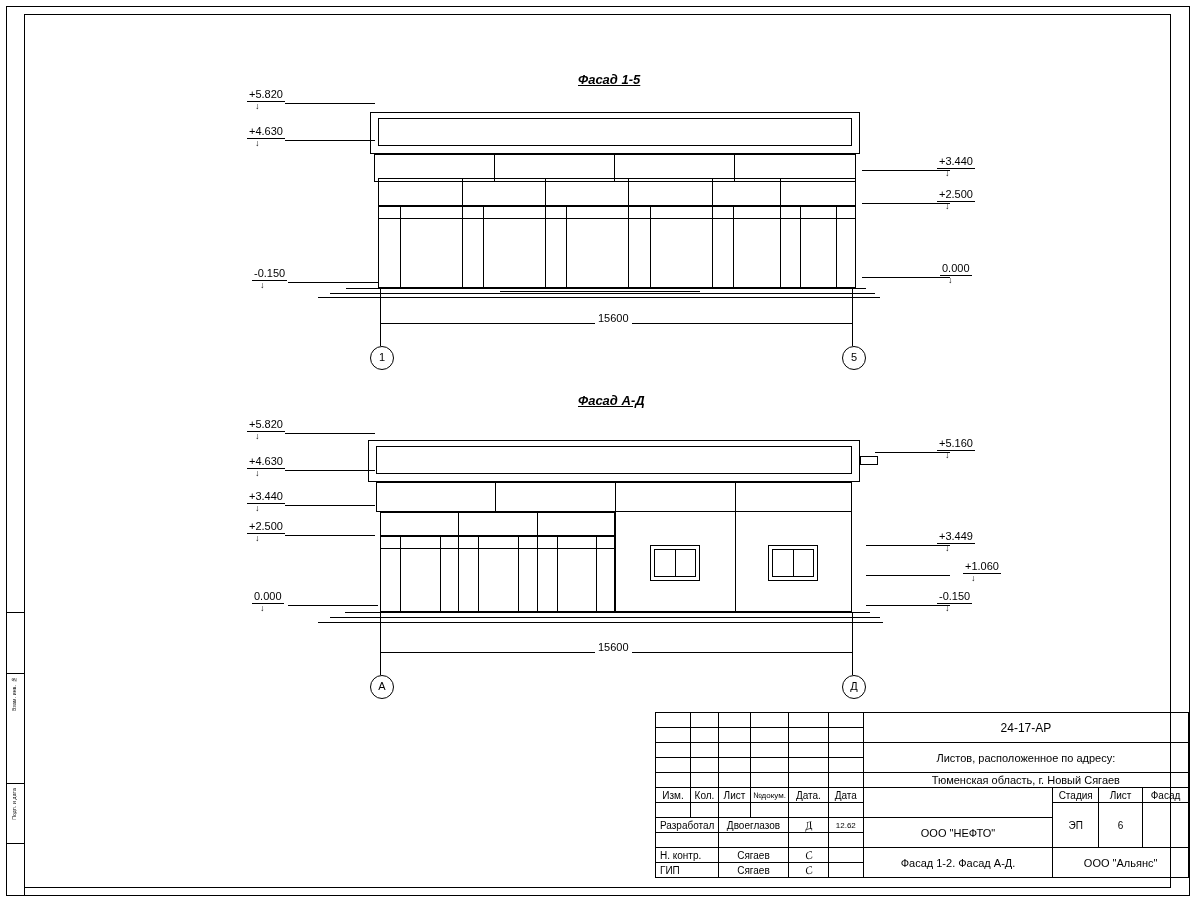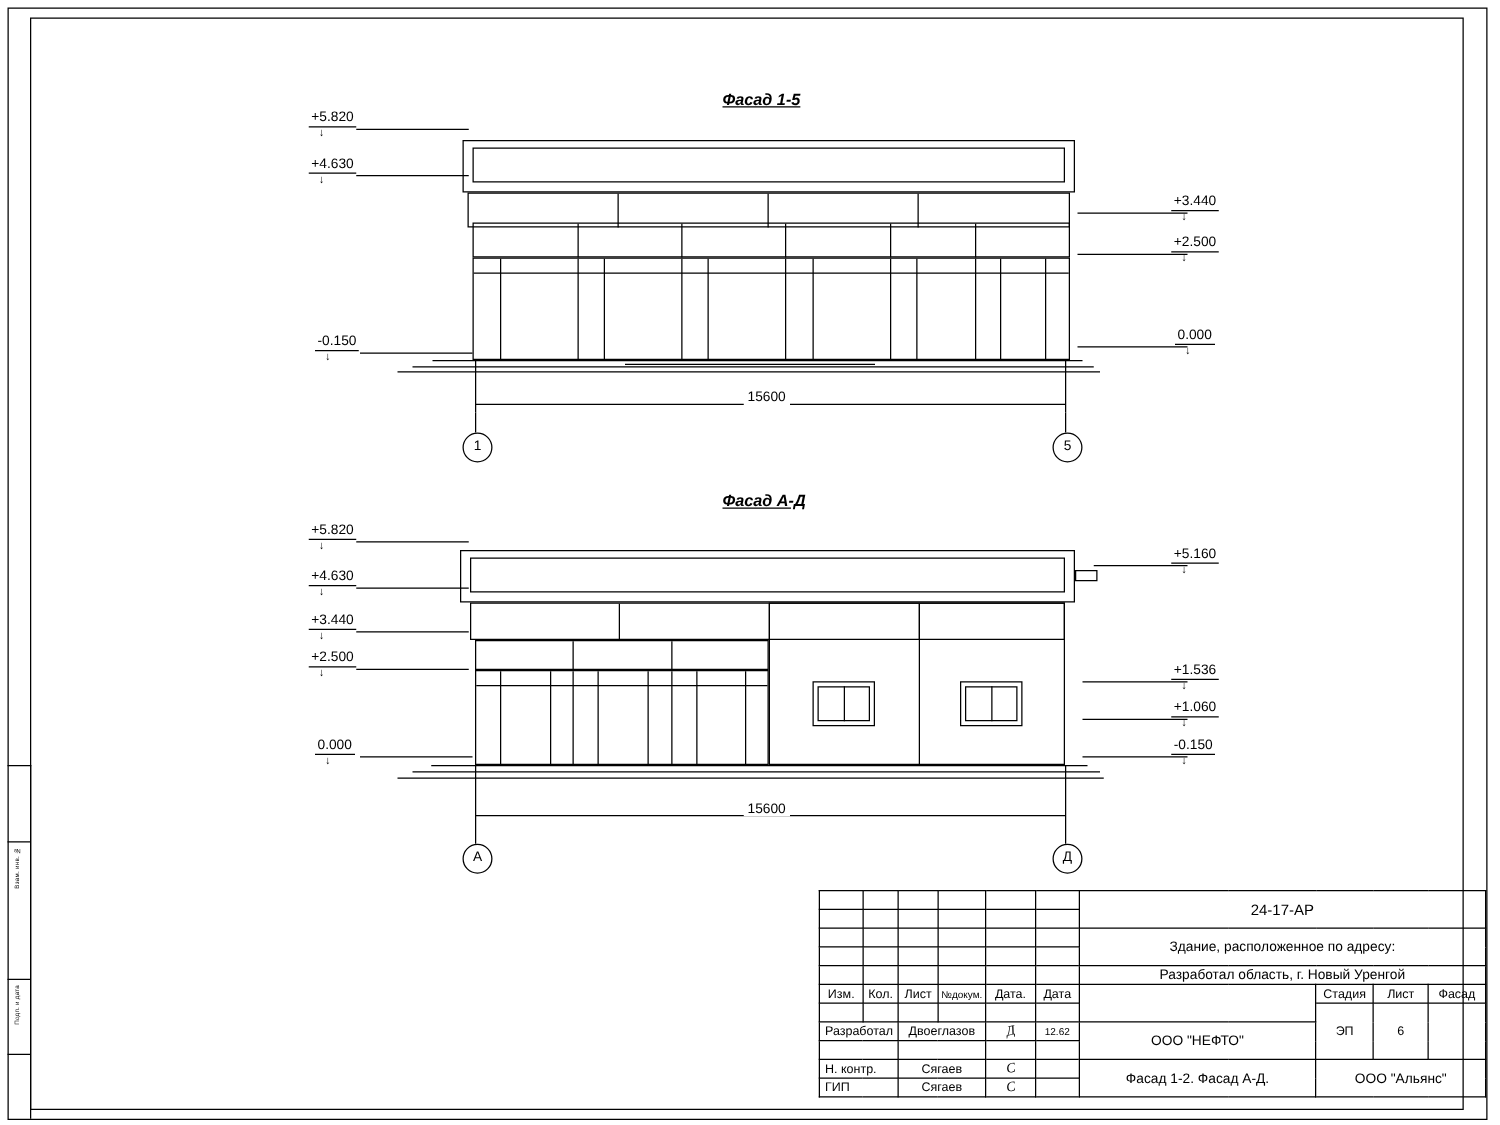--- a/index.html
+++ b/index.html
@@ -253,24 +253,24 @@
   <div class="ln hline" style="left:285px; top:470px; width:90px;"></div>
   <div class="ln hline" style="left:285px; top:505px; width:90px;"></div>
   <div class="ln hline" style="left:285px; top:535px; width:90px;"></div>
   <div class="ln hline" style="left:288px; top:605px; width:90px;"></div>
 
   <div class="lvl right" style="left:937px; top:437px;">
     <span class="txt">+5.160</span>
     <span class="arrow">↓</span>
   </div>
   <div class="lvl right" style="left:937px; top:530px;">
-    <span class="txt">+1.536</span>
-    <span class="arrow">↓</span>
-  </div>
-  <div class="lvl right" style="left:937px; top:560px;">
+    <span class="txt">+3.449</span>
+    <span class="arrow">↓</span>
+  </div>
+  <div class="lvl right" style="left:963px; top:560px;">
     <span class="txt">+1.060</span>
     <span class="arrow">↓</span>
   </div>
   <div class="lvl right" style="left:937px; top:590px;">
     <span class="txt">-0.150</span>
     <span class="arrow">↓</span>
   </div>
   <div class="ln hline" style="left:875px; top:452px; width:75px;"></div>
   <div class="ln hline" style="left:866px; top:545px; width:84px;"></div>
   <div class="ln hline" style="left:866px; top:575px; width:84px;"></div>
@@ -356,38 +356,38 @@
         <td></td>
         <td></td>
       </tr>
       <tr>
         <td></td>
         <td></td>
         <td></td>
         <td></td>
         <td></td>
         <td></td>
-        <td class="mid" colspan="5" rowspan="2">Здание, расположенное по адресу:</td>
-      </tr>
-      <tr>
-        <td></td>
-        <td></td>
-        <td></td>
-        <td></td>
-        <td></td>
-        <td></td>
-      </tr>
-      <tr>
-        <td></td>
-        <td></td>
-        <td></td>
-        <td></td>
-        <td></td>
-        <td></td>
-        <td class="mid" colspan="5">Разработал область, г. Новый Уренгой</td>
+        <td class="mid" colspan="5" rowspan="2">Листов, расположенное по адресу:</td>
+      </tr>
+      <tr>
+        <td></td>
+        <td></td>
+        <td></td>
+        <td></td>
+        <td></td>
+        <td></td>
+      </tr>
+      <tr>
+        <td></td>
+        <td></td>
+        <td></td>
+        <td></td>
+        <td></td>
+        <td></td>
+        <td class="mid" colspan="5">Тюменская область, г. Новый Сягаев</td>
       </tr>
 
       <tr>
         <td>Изм.</td>
         <td>Кол.</td>
         <td>Лист</td>
         <td style="font-size:8px">№докум.</td>
         <td>Дата.</td>
         <td>Дата</td>
         <td colspan="2" rowspan="2" style="height:28px"></td>

